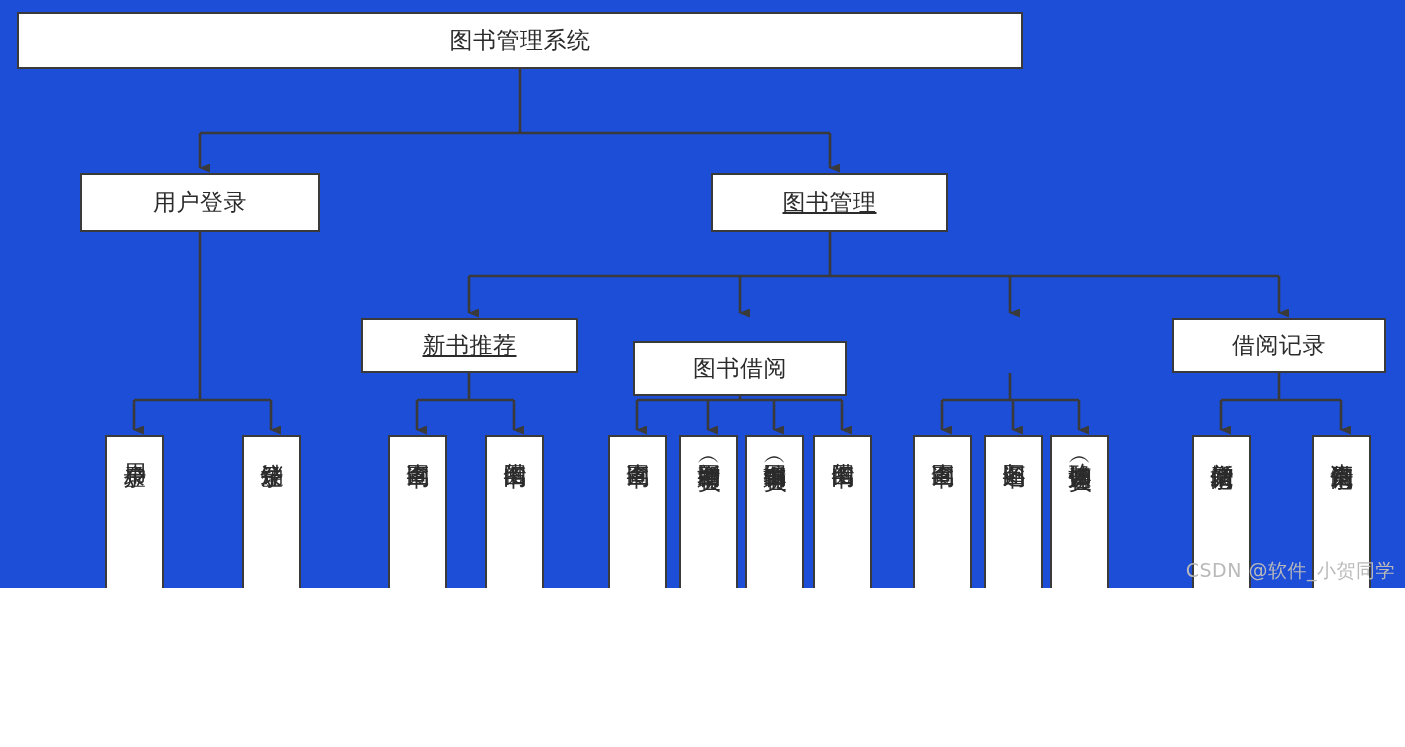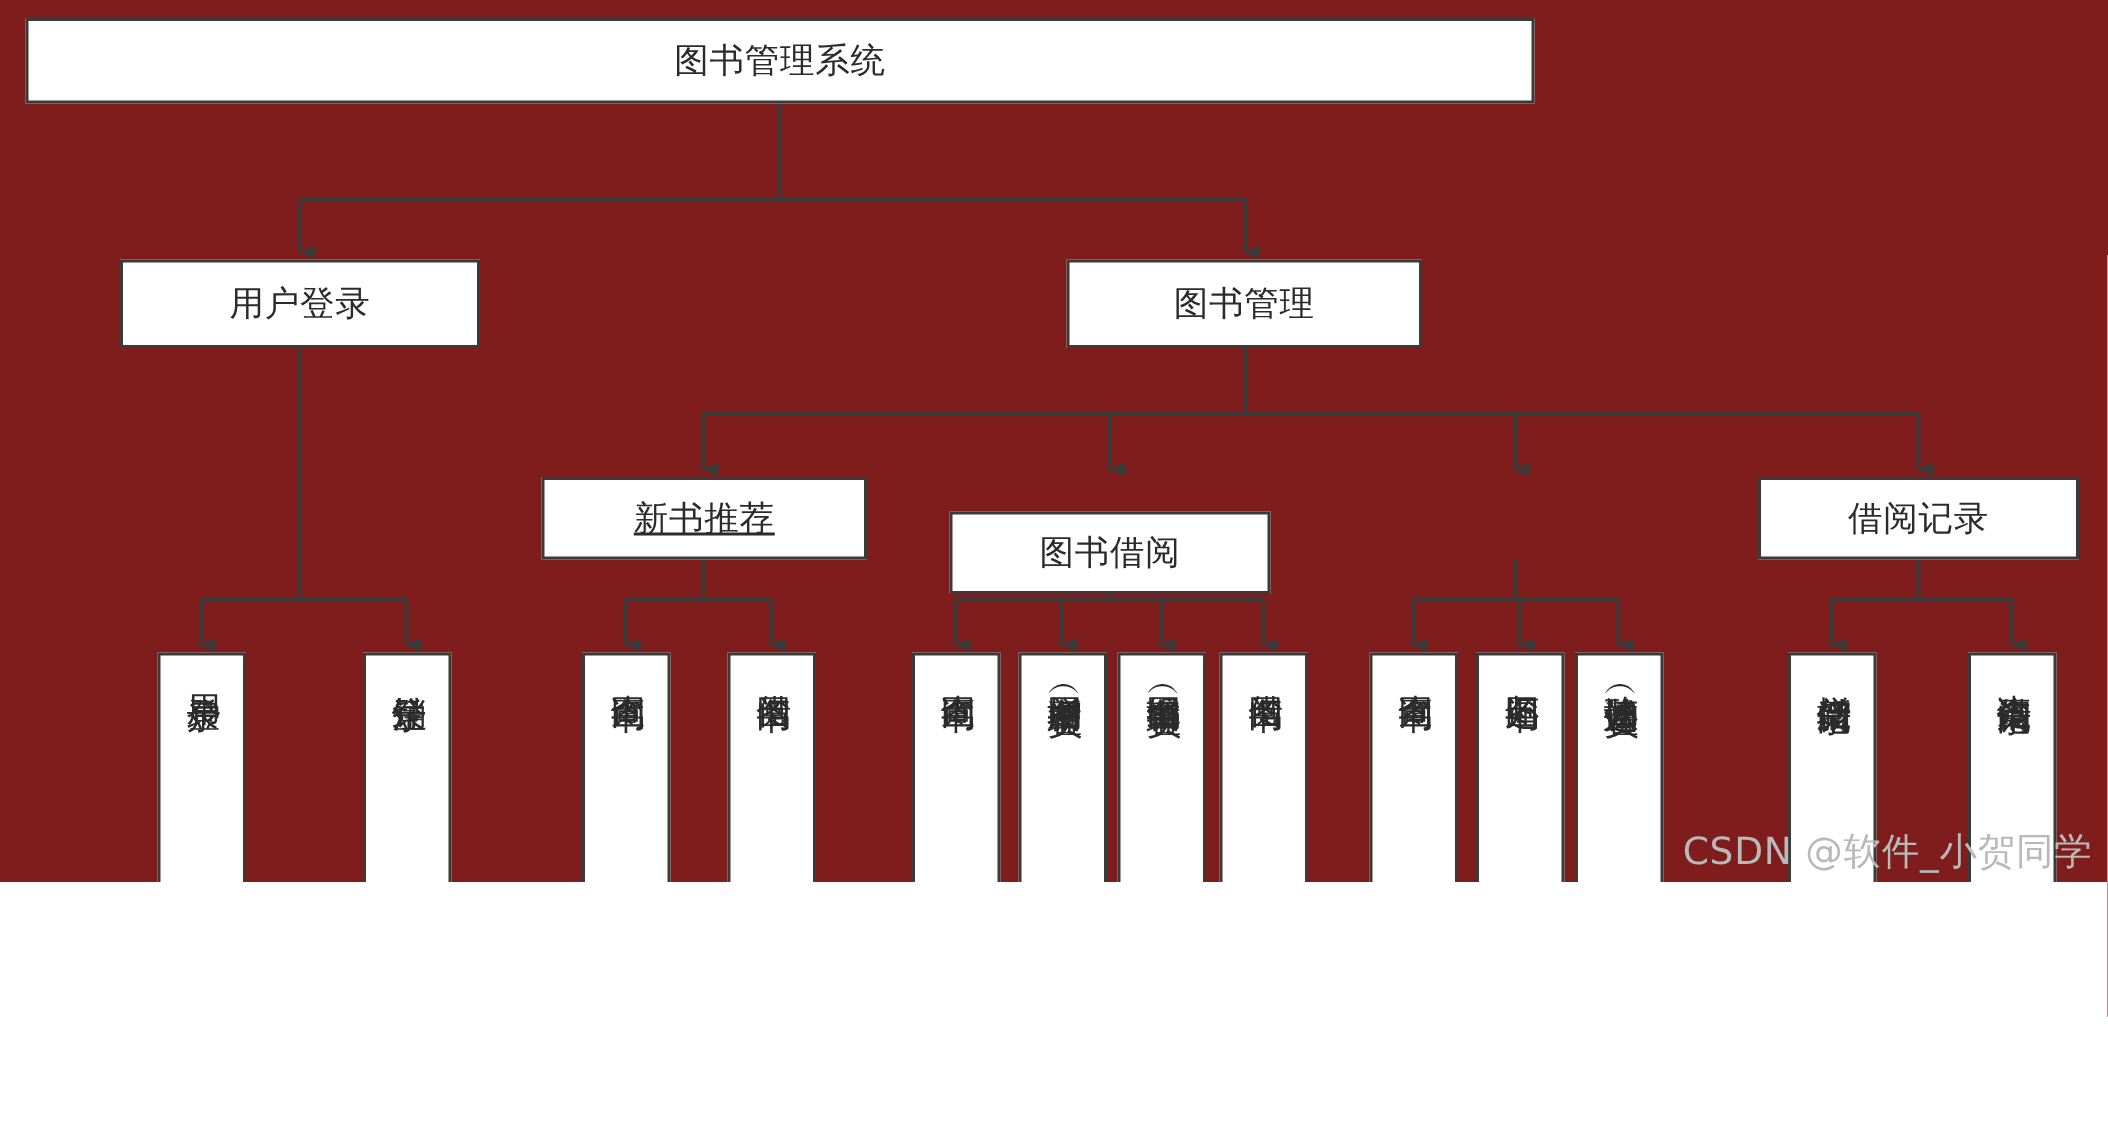--- a/index.html
+++ b/index.html
@@ -8,21 +8,21 @@
     padding: 0;
     background: #ffffff;
   }
   body {
     font-family: "DejaVu Sans", "Liberation Sans", sans-serif;
   }
   #diagram-root {
     position: relative;
     width: 1405px;
     height: 588px;
-    background: #7f1d1d;
+    background: #1d4ed8;
     overflow: hidden;
   }
   #diagram-svg {
     position: absolute;
     left: 0;
     top: 0;
     width: 1405px;
     height: 747px;
   }
   .node {
@@ -50,21 +50,21 @@
     font-size: 23px;
     line-height: 1.12;
     letter-spacing: 1px;
     color: #2b2b2b;
     white-space: nowrap;
   }
   .watermark {
     position: absolute;
     right: 10px;
     bottom: 4px;
-    font-size: 25px;
+    font-size: 19px;
     color: #b9b9b9;
     letter-spacing: 0.5px;
     white-space: nowrap;
     pointer-events: none;
   }
 </style>
 </head>
 <body>
 
 <div id="diagram-root">
@@ -117,21 +117,21 @@
       <path d="M1279,373 L1279,400"></path>
       <path d="M1221,400 L1341,400"></path>
       <path d="M1221,400 L1221,430" marker-end="url(#arrowhead)"></path>
       <path d="M1341,400 L1341,430" marker-end="url(#arrowhead)"></path>
     </g>
   </svg>
 
   <div class="node horiz" id="node-root" style="left: 17px; top: 12px; width: 1006px; height: 57px;">图书管理系统</div>
 
   <div class="node horiz" id="node-user-login" style="left: 80px; top: 173px; width: 240px; height: 59px;">用户登录</div>
-  <div class="node horiz" id="node-book-manage" style="left: 711px; top: 173px; width: 237px; height: 59px;">图书管理</div>
+  <div class="node horiz" id="node-book-manage" style="left: 711px; top: 173px; width: 237px; height: 59px; text-decoration: underline;">图书管理</div>
 
   <div class="node horiz" id="node-new-book-recommend" style="left: 361px; top: 318px; width: 217px; height: 55px; text-decoration: underline;">新书推荐</div>
   <div class="node horiz" id="node-book-borrow" style="left: 633px; top: 308px; width: 214px; height: 55px; margin-top: 33px;">图书借阅</div>
   <div class="node horiz" id="node-borrow-record" style="left: 1172px; top: 318px; width: 214px; height: 55px;">借阅记录</div>
 
   <div class="node vert" id="leaf-0" style="left: 105px; top: 435px; width: 59px; height: 298px;">
     <span class="vert-label">用户登录</span>
   </div>
   <div class="node vert" id="leaf-1" style="left: 242px; top: 435px; width: 59px; height: 298px;">
     <span class="vert-label">注销登录</span>

